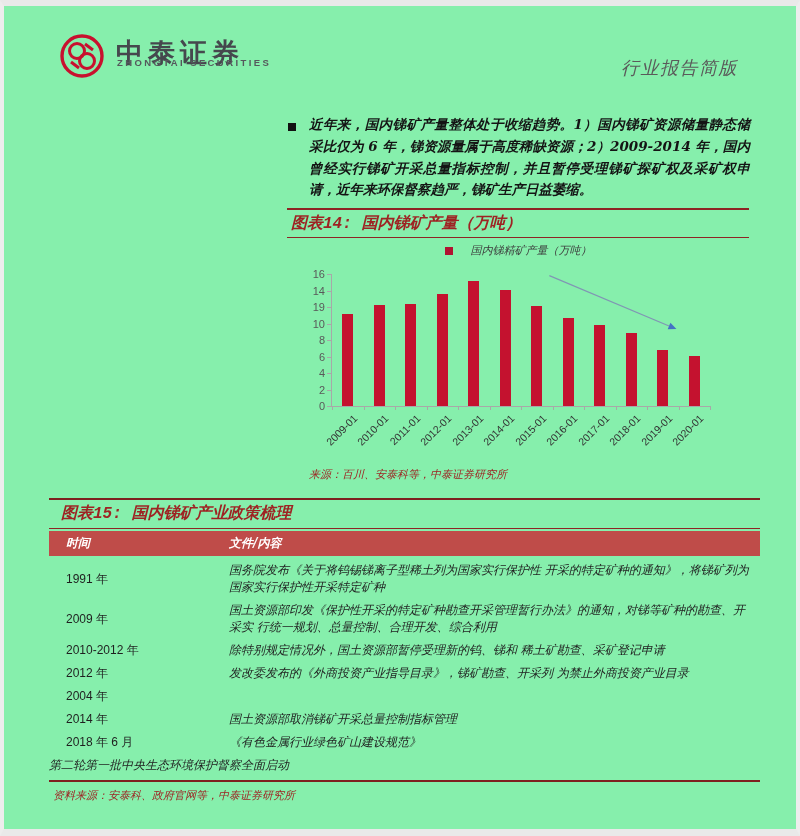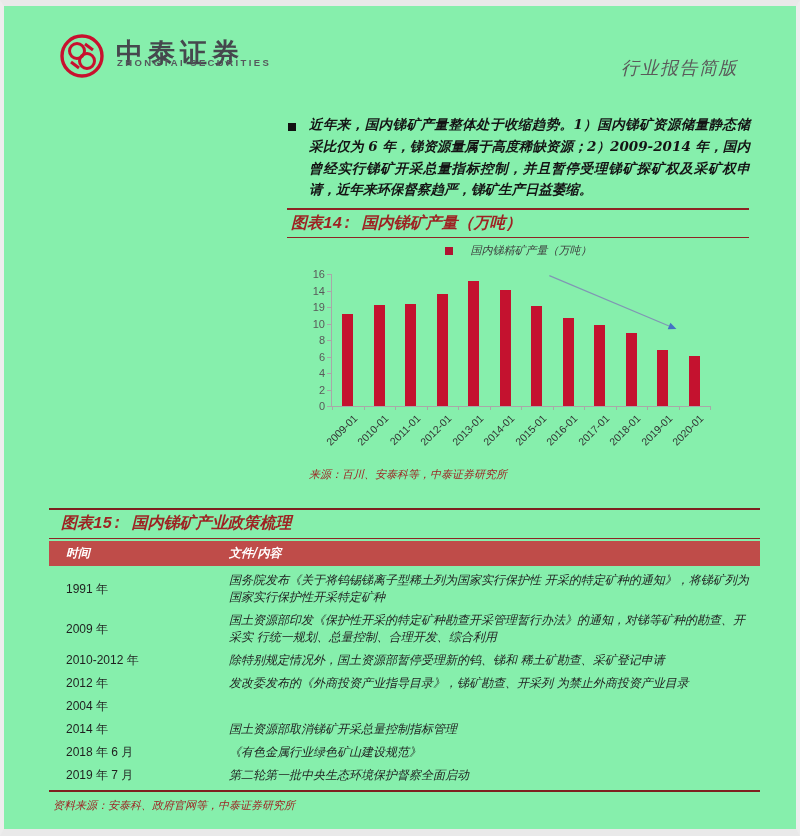--- a/index.html
+++ b/index.html
@@ -41,21 +41,21 @@
   .ytick{position:absolute;left:-5px;width:5px;height:1px;background:#a8a8a8;}
   .xtick{position:absolute;bottom:-4px;width:1px;height:4px;background:#a8a8a8;}
   .trend-svg{position:absolute;left:0;top:0;overflow:visible;}
   .x-labels{position:absolute;left:327px;top:404px;width:378px;height:50px;}
   .x-lab{
     position:absolute;top:2px;width:56px;text-align:right;font-size:10.5px;color:#333;
     white-space:nowrap;transform:rotate(-45deg);transform-origin:100% 0;
   }
   .fig14-source{position:absolute;left:305px;top:461px;font-family:"DejaVu Serif",serif;font-style:italic;font-size:11px;color:#9e2323;}
   
-  .fig15{position:absolute;left:45px;top:492px;width:711px;margin-top:10px;}
+  .fig15{position:absolute;left:45px;top:492px;width:711px;}
   .fig15-titlebar{border-top:2.5px solid #7e2020;border-bottom:1.5px solid #8e2424;padding:3px 0 4px 12px;}
   .tbl-head{margin-top:2px;height:25px;background:#bf4c49;display:flex;align-items:center;}
   .tbl-head .h1{width:163px;padding-left:17px;color:#fff;font-weight:700;font-size:12px;font-family:"DejaVu Serif",serif;font-style:italic;}
   .tbl-head .h2{flex:1;color:#fff;font-weight:700;font-size:12px;font-family:"DejaVu Serif",serif;font-style:italic;}
   .tbl-body{padding-top:3px;}
   .p-row{display:flex;align-items:center;padding:3px 0;}
   .p-time{width:163px;padding-left:17px;font-size:12px;color:#1f1f1f;font-family:"Liberation Sans",sans-serif;flex-shrink:0;}
   .p-content{flex:1;padding-right:6px;font-size:12px;line-height:17px;color:#1f1f1f;font-family:"DejaVu Serif",serif;font-style:italic;}
   .tbl-rule{border-top:2.5px solid #7e2020;margin-top:3px;}
   .fig15-source{padding:6px 0 0 4px;font-family:"DejaVu Serif",serif;font-style:italic;font-size:11px;color:#9e2323;}
@@ -182,21 +182,20 @@
         </div>
         <div class="p-row">
           <div class="p-time">2014 年</div>
           <div class="p-content">国土资源部取消锑矿开采总量控制指标管理</div>
         </div>
         <div class="p-row">
           <div class="p-time">2018 年 6 月</div>
           <div class="p-content">《有色金属行业绿色矿山建设规范》</div>
         </div>
         <div class="p-row">
-          <div class="p-time">2019 年 7 月</div>
           <div class="p-content">第二轮第一批中央生态环境保护督察全面启动</div>
         </div>
       </div>
     <div class="tbl-rule"></div>
     <div class="fig15-source">资料来源：安泰科、政府官网等，中泰证券研究所</div>
   </div>
 
 </div>
 
 </body></html>

